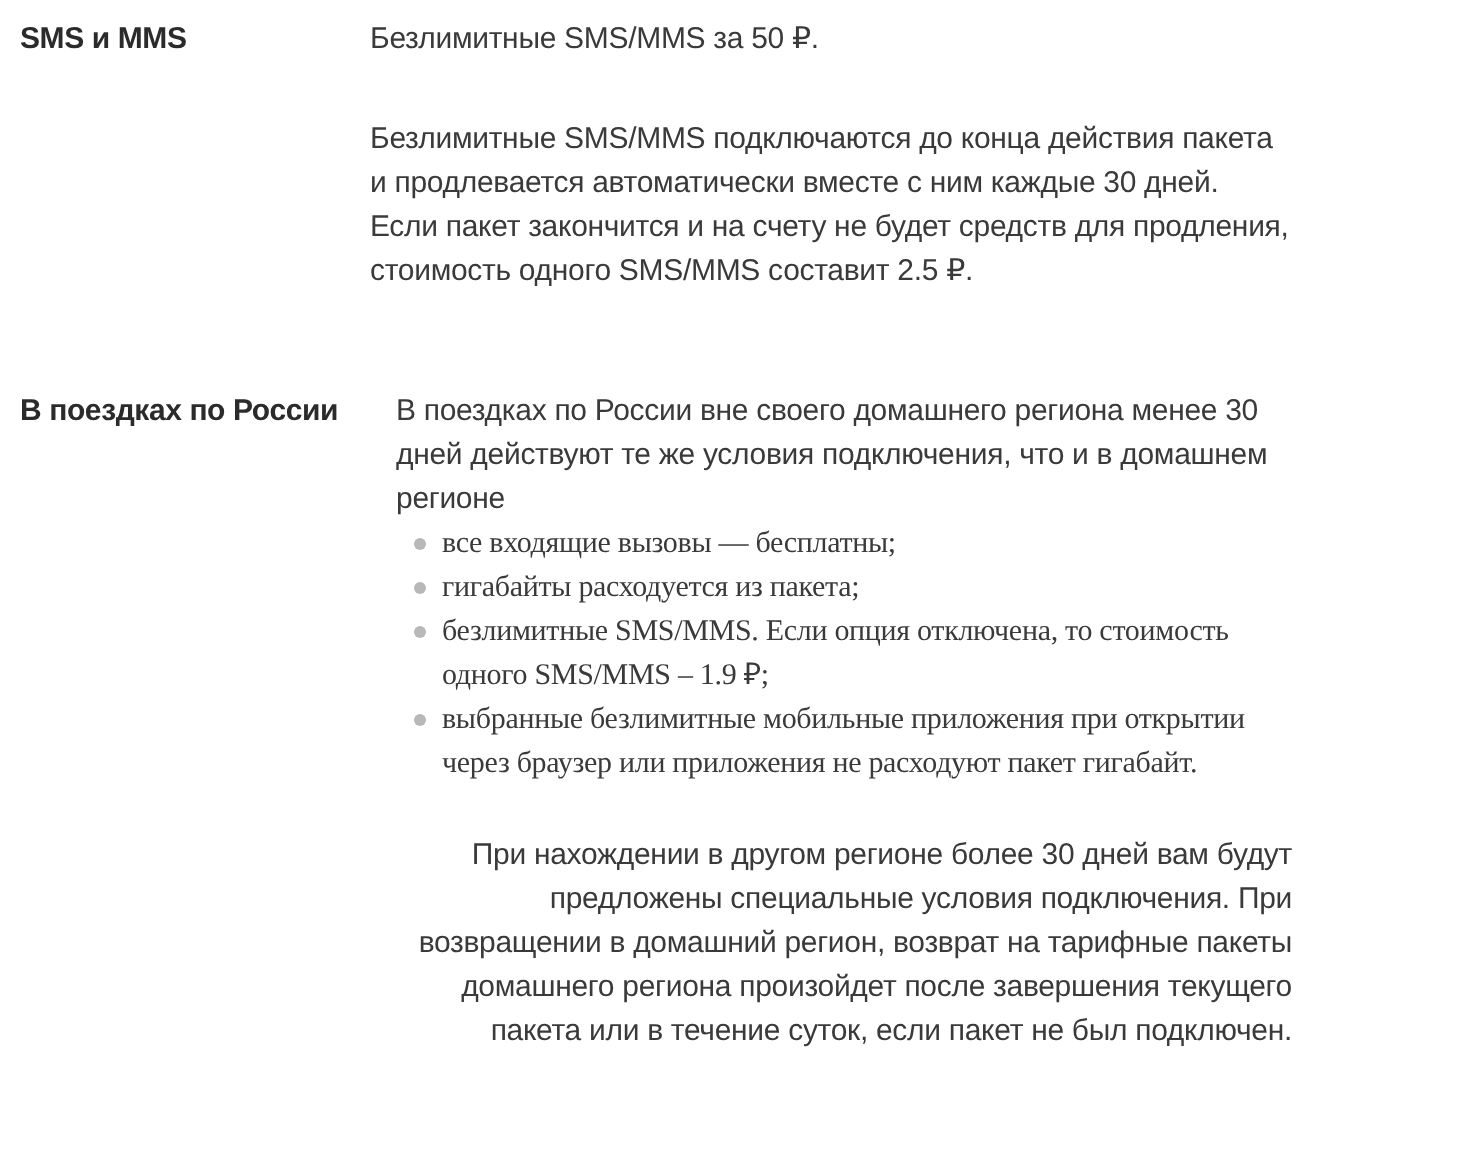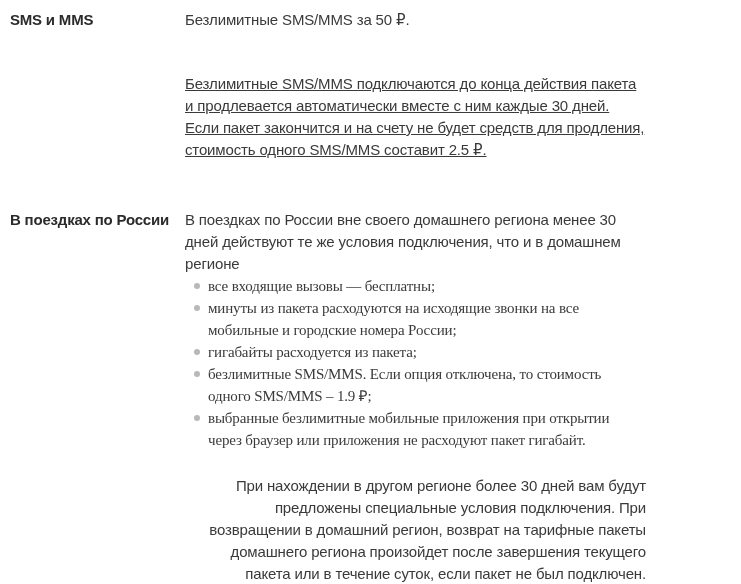--- a/index.html
+++ b/index.html
@@ -23,35 +23,35 @@
     width:654px;
     height:584px;
     padding:9px 8px 0 10px;
   }
   .row{
     display:flex;
     align-items:flex-start;
   }
   .row-gap{
     margin-top:48px;
+    gap:13px;
   }
   .label{
     width:175px;
     flex:0 0 175px;
     font-weight:bold;
     color:var(--heading);
     letter-spacing:-0.2px;
   }
   .content{
     flex:1 1 auto;
     max-width:552px;
   }
   .para-gap{
-    margin-top:42px;
-    text-decoration:underline;
+    margin-top:28px;
   }
   .para-gap-sm{
     margin-top:24px;
     text-align:right;
   }
   ul.bullets{
     list-style:none;
     font-family:Liberation Serif, serif;
   }
   ul.bullets li{
@@ -88,21 +88,20 @@
   </section>
 
   <section class="row row-gap">
     <div class="label">В поездках по России</div>
     <div class="content">
       <div class="para">
         <div class="line">В поездках по России вне своего домашнего региона менее 30 дней действуют те же условия подключения, что и в домашнем регионе</div>
       </div>
       <ul class="bullets">
         <li>все входящие вызовы — бесплатны;</li>
-        <li>минуты из пакета расходуются на исходящие звонки на все мобильные и городские номера России;</li>
         <li>гигабайты расходуется из пакета;</li>
         <li>безлимитные SMS/MMS. Если опция отключена, то стоимость одного SMS/MMS – 1.9 ₽;</li>
         <li>выбранные безлимитные мобильные приложения при открытии через браузер или приложения не расходуют пакет гигабайт.</li>
       </ul>
       <div class="para para-gap-sm">
         <div class="line">При нахождении в другом регионе более 30 дней вам будут предложены специальные условия подключения. При возвращении в домашний регион, возврат на тарифные пакеты домашнего региона произойдет после завершения текущего пакета или в течение суток, если пакет не был подключен.</div>
       </div>
     </div>
   </section>
 

